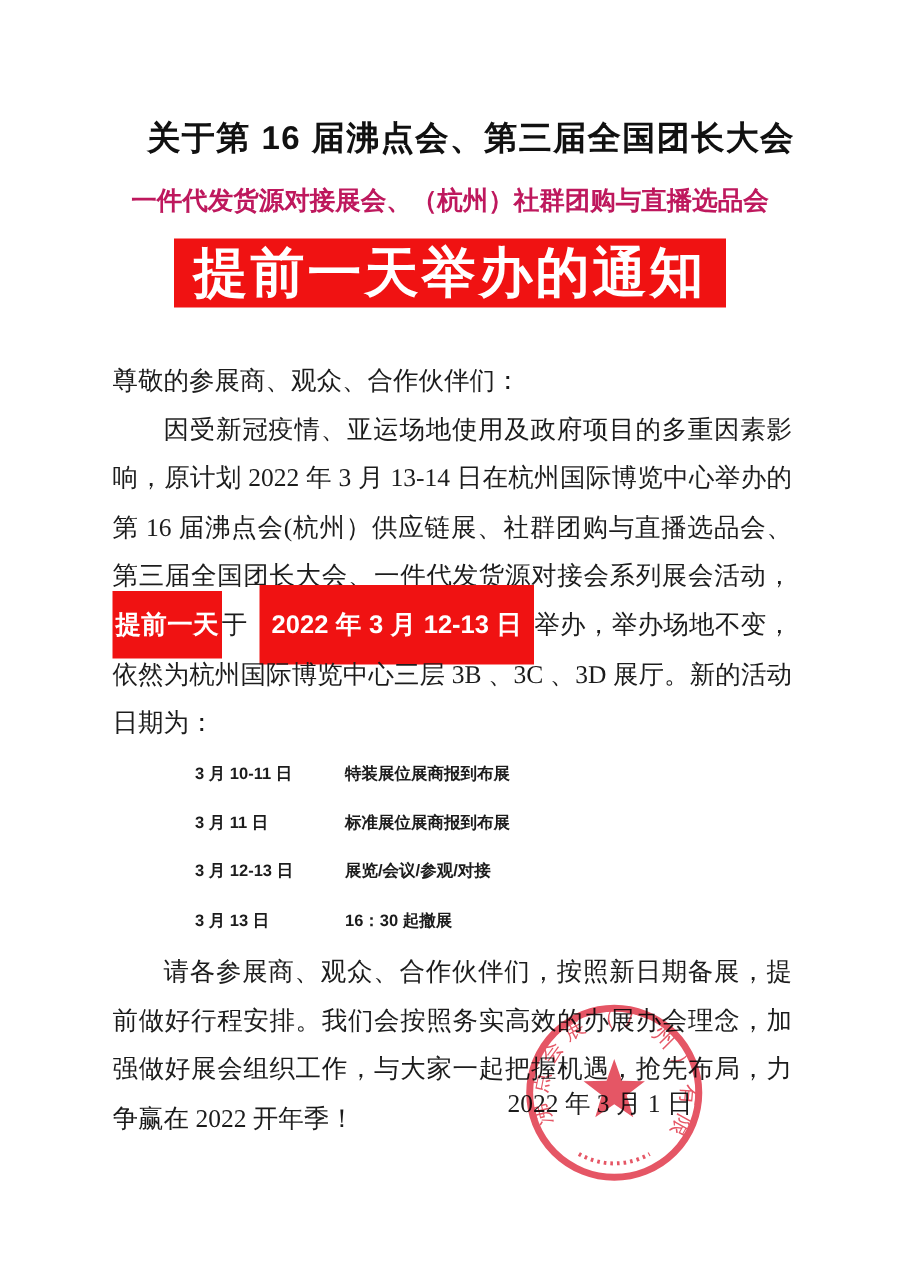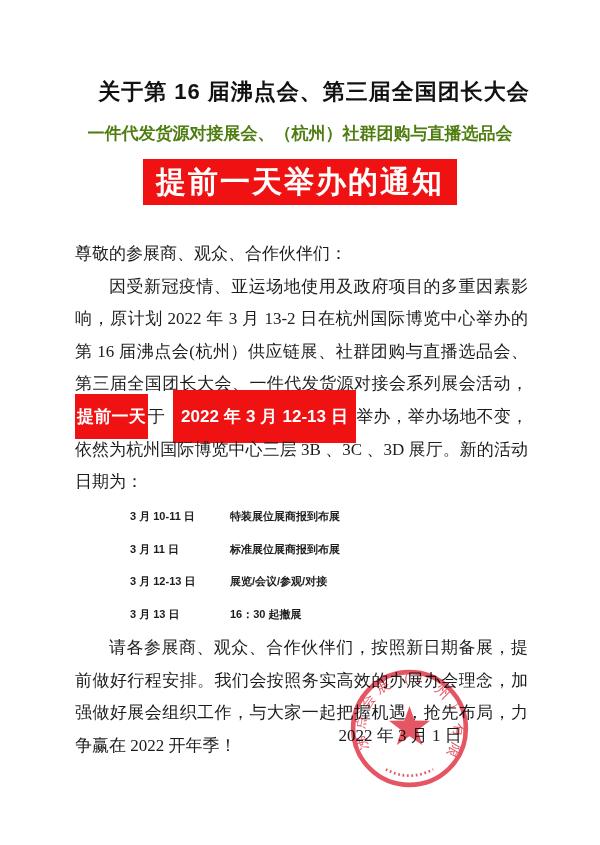--- a/index.html
+++ b/index.html
@@ -25,31 +25,31 @@
     color: #111111;
     padding-left: 28px;
   }
   .doc-subtitle {
     margin: 17px 0 0 0;
     text-align: center;
     font-family: "Liberation Sans", sans-serif;
     font-weight: bold;
     font-size: 17px;
     line-height: 21px;
-    color: #4d7c0f;
+    color: #be185d;
   }
   .banner {
     display: block;
     width: max-content;
     margin: 15px auto 0 auto;
     background: #f01212;
     color: #ffffff;
     font-family: "Liberation Sans", sans-serif;
     font-weight: bold;
-    font-size: 30px;
+    font-size: 36px;
     line-height: 34px;
     padding: 6px 13px;
     letter-spacing: 2px;
   }
   .body-text {
     margin: 33px 72px 0 75px;
     font-size: 17px;
     line-height: 32.6px;
     text-align: justify;
   }
@@ -112,21 +112,21 @@
   <h1 class="doc-title">关于第 16 届沸点会、第三届全国团长大会</h1>
 
   <h2 class="doc-subtitle">一件代发货源对接展会、（杭州）社群团购与直播选品会</h2>
 
   <div class="banner">提前一天举办的通知</div>
 
   <div class="body-text">
 
     <p>尊敬的参展商、观众、合作伙伴们：</p>
 
-    <p class="p-indent"><span>因受新冠疫情、亚运场地使用及政府项目的多重因素影响，原计划 2022 年 3 月 13-2 日在杭州国际博览中心举办的第 16 届沸点会(杭州）供应链展、社群团购与直播选品会、第三届全国团长大会、一件代发货源对接会系列展会活动，</span><span class="hl">提前一天</span><span>于</span><span class="hl-date">2022 年 3 月 12-13 日</span><span>举办，举办场地不变，依然为杭州国际博览中心三层 3B 、3C 、3D 展厅。新的活动日期为：</span></p>
+    <p class="p-indent"><span>因受新冠疫情、亚运场地使用及政府项目的多重因素影响，原计划 2022 年 3 月 13-14 日在杭州国际博览中心举办的第 16 届沸点会(杭州）供应链展、社群团购与直播选品会、第三届全国团长大会、一件代发货源对接会系列展会活动，</span><span class="hl">提前一天</span><span>于</span><span class="hl-date">2022 年 3 月 12-13 日</span><span>举办，举办场地不变，依然为杭州国际博览中心三层 3B 、3C 、3D 展厅。新的活动日期为：</span></p>
 
     <div class="schedule">
       <div class="schedule-row">
         <span class="schedule-date">3 月 10-11 日</span>
         <span class="schedule-activity">特装展位展商报到布展</span>
       </div>
       <div class="schedule-row">
         <span class="schedule-date">3 月 11 日</span>
         <span class="schedule-activity">标准展位展商报到布展</span>
       </div>

